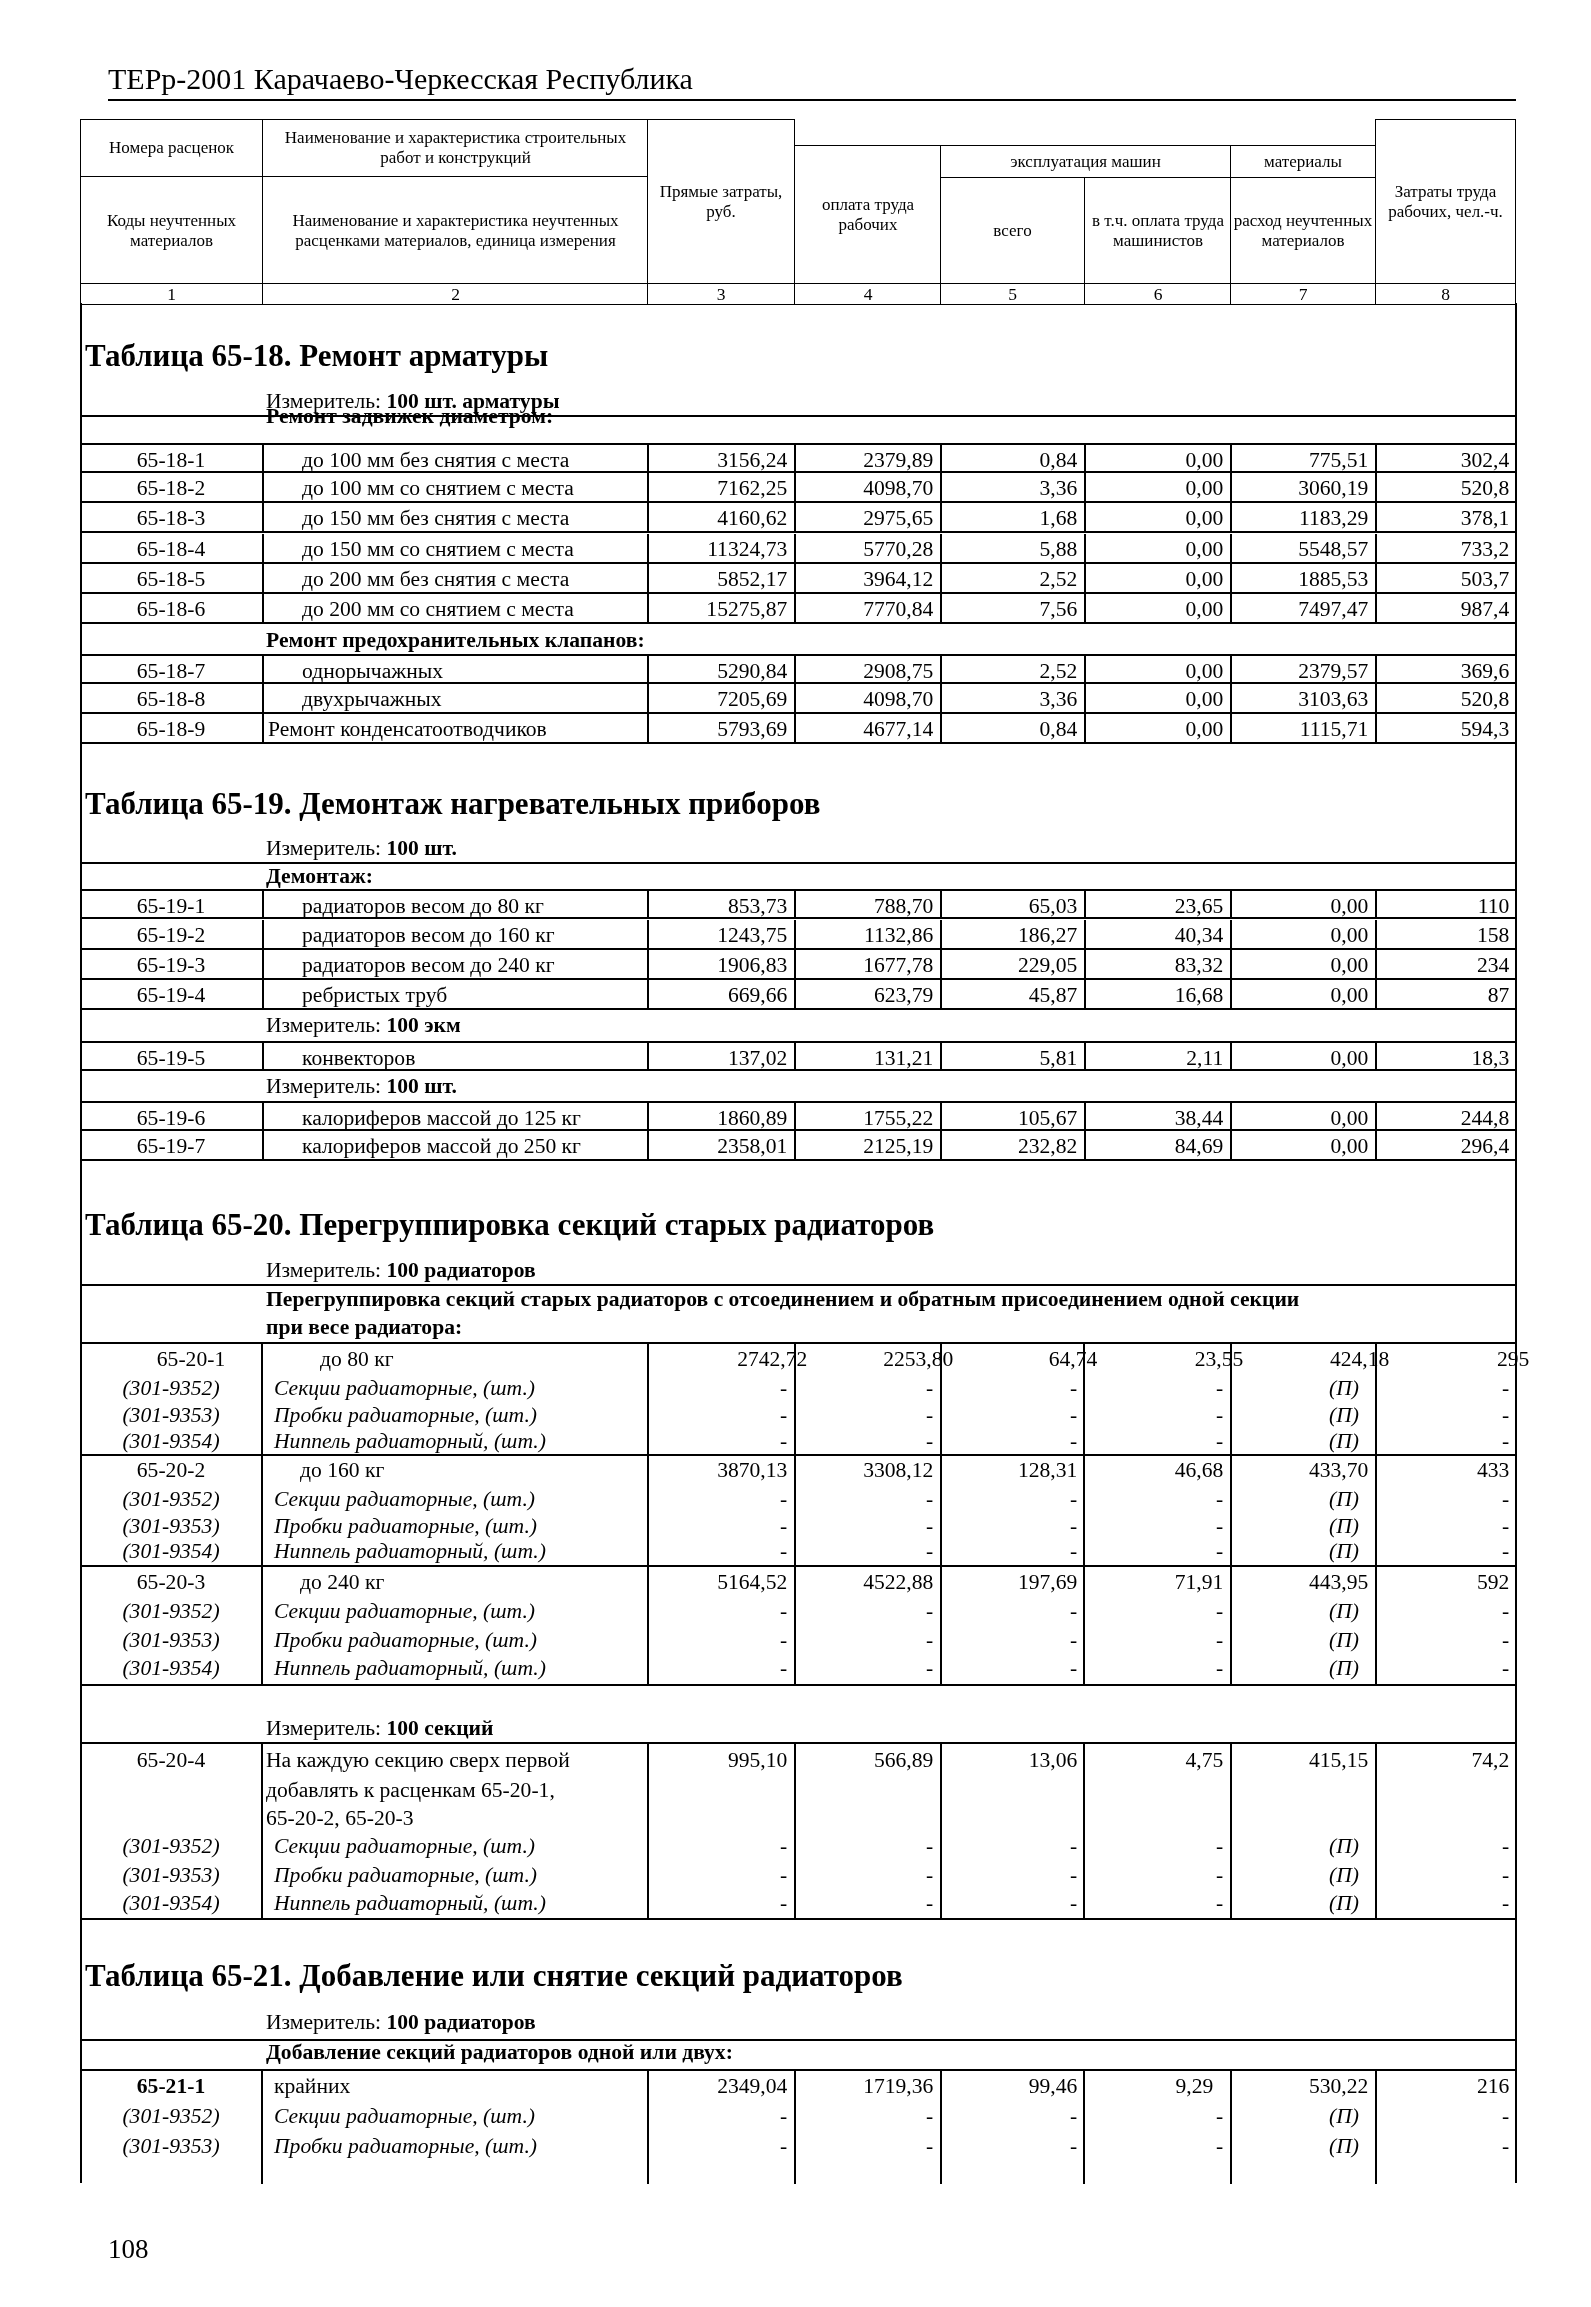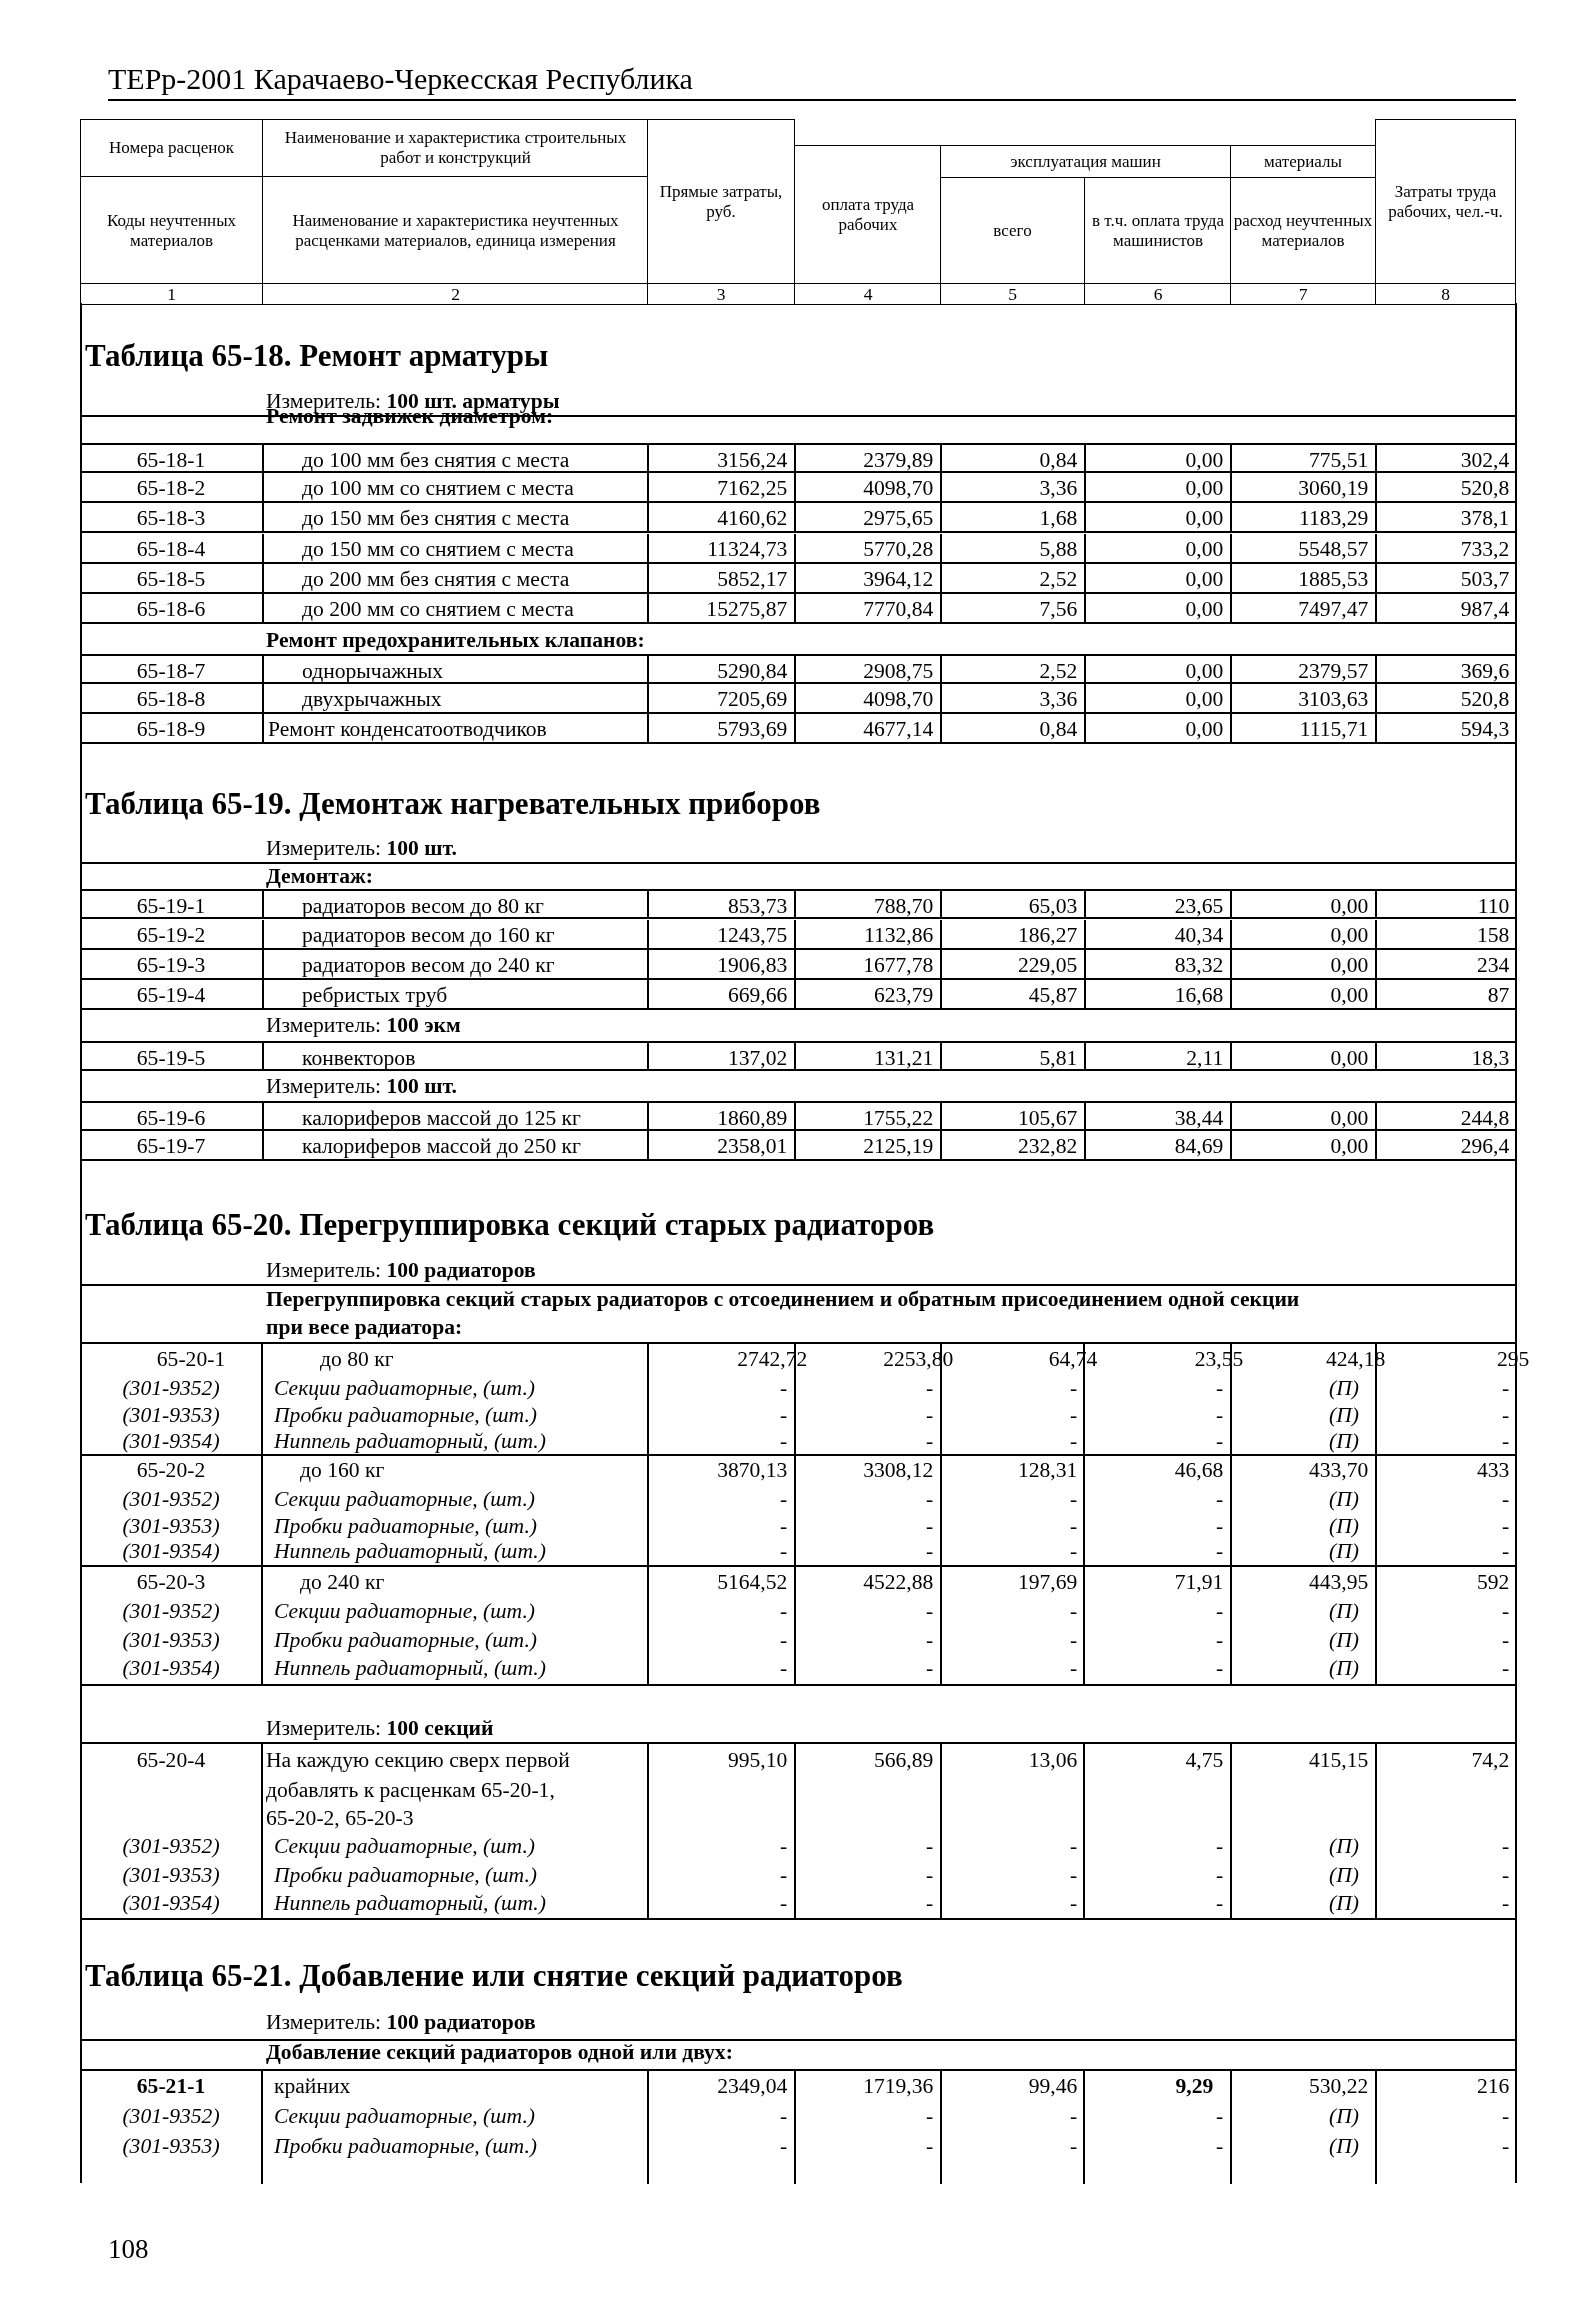--- a/index.html
+++ b/index.html
@@ -284,21 +284,21 @@
 <div class="vline" style="left:1230px;top:1342px;height:344px;"></div>
 <div class="vline" style="left:1375px;top:1342px;height:344px;"></div>
 
 <div class="sub" style="top:1344px;margin-left:20px;">
   <div class="c code" style="font-style:normal;">65-20-1</div>
   <div class="c name" style="font-style:normal;padding-left:38px;">до 80 кг</div>
   <div class="c v" style="left:567px;width:147px;">2742,72</div>
   <div class="c v" style="left:714px;width:146px;">2253,80</div>
   <div class="c v" style="left:860px;width:144px;">64,74</div>
   <div class="c v" style="left:1004px;width:146px;">23,55</div>
-  <div class="c v" style="left:1194px;width:130px;text-align:center;">424,18</div>
+  <div class="c v" style="left:1166px;width:130px;">424,18</div>
   <div class="c v" style="left:1295px;width:141px;">295</div>
 </div>
 <div class="sub" style="top:1373px;">
   <div class="c code">(301-9352)</div>
   <div class="c name">Секции радиаторные, (шт.)</div>
   <div class="c v" style="left:567px;width:147px;">-</div>
   <div class="c v" style="left:714px;width:146px;">-</div>
   <div class="c v" style="left:860px;width:144px;">-</div>
   <div class="c v" style="left:1004px;width:146px;">-</div>
   <div class="c v v7" style="left:1150px;width:145px;">(П)</div>
@@ -477,21 +477,21 @@
 <div class="vline" style="left:1083px;top:2069px;height:115px;"></div>
 <div class="vline" style="left:1230px;top:2069px;height:115px;"></div>
 <div class="vline" style="left:1375px;top:2069px;height:115px;"></div>
 
 <div class="sub" style="top:2071px;">
   <div class="c code" style="font-style:normal;font-weight:bold;">65-21-1</div>
   <div class="c name" style="font-style:normal;">крайних</div>
   <div class="c v" style="left:567px;width:147px;">2349,04</div>
   <div class="c v" style="left:714px;width:146px;">1719,36</div>
   <div class="c v" style="left:860px;width:144px;">99,46</div>
-  <div class="c v" style="left:1004px;width:136px;font-weight:bold;">9,29</div>
+  <div class="c v" style="left:1004px;width:136px;">9,29</div>
   <div class="c v" style="left:1150px;width:145px;">530,22</div>
   <div class="c v" style="left:1295px;width:141px;">216</div>
 </div>
 <div class="sub" style="top:2101px;">
   <div class="c code">(301-9352)</div>
   <div class="c name">Секции радиаторные, (шт.)</div>
   <div class="c v" style="left:567px;width:147px;">-</div>
   <div class="c v" style="left:714px;width:146px;">-</div>
   <div class="c v" style="left:860px;width:144px;">-</div>
   <div class="c v" style="left:1004px;width:146px;">-</div>

